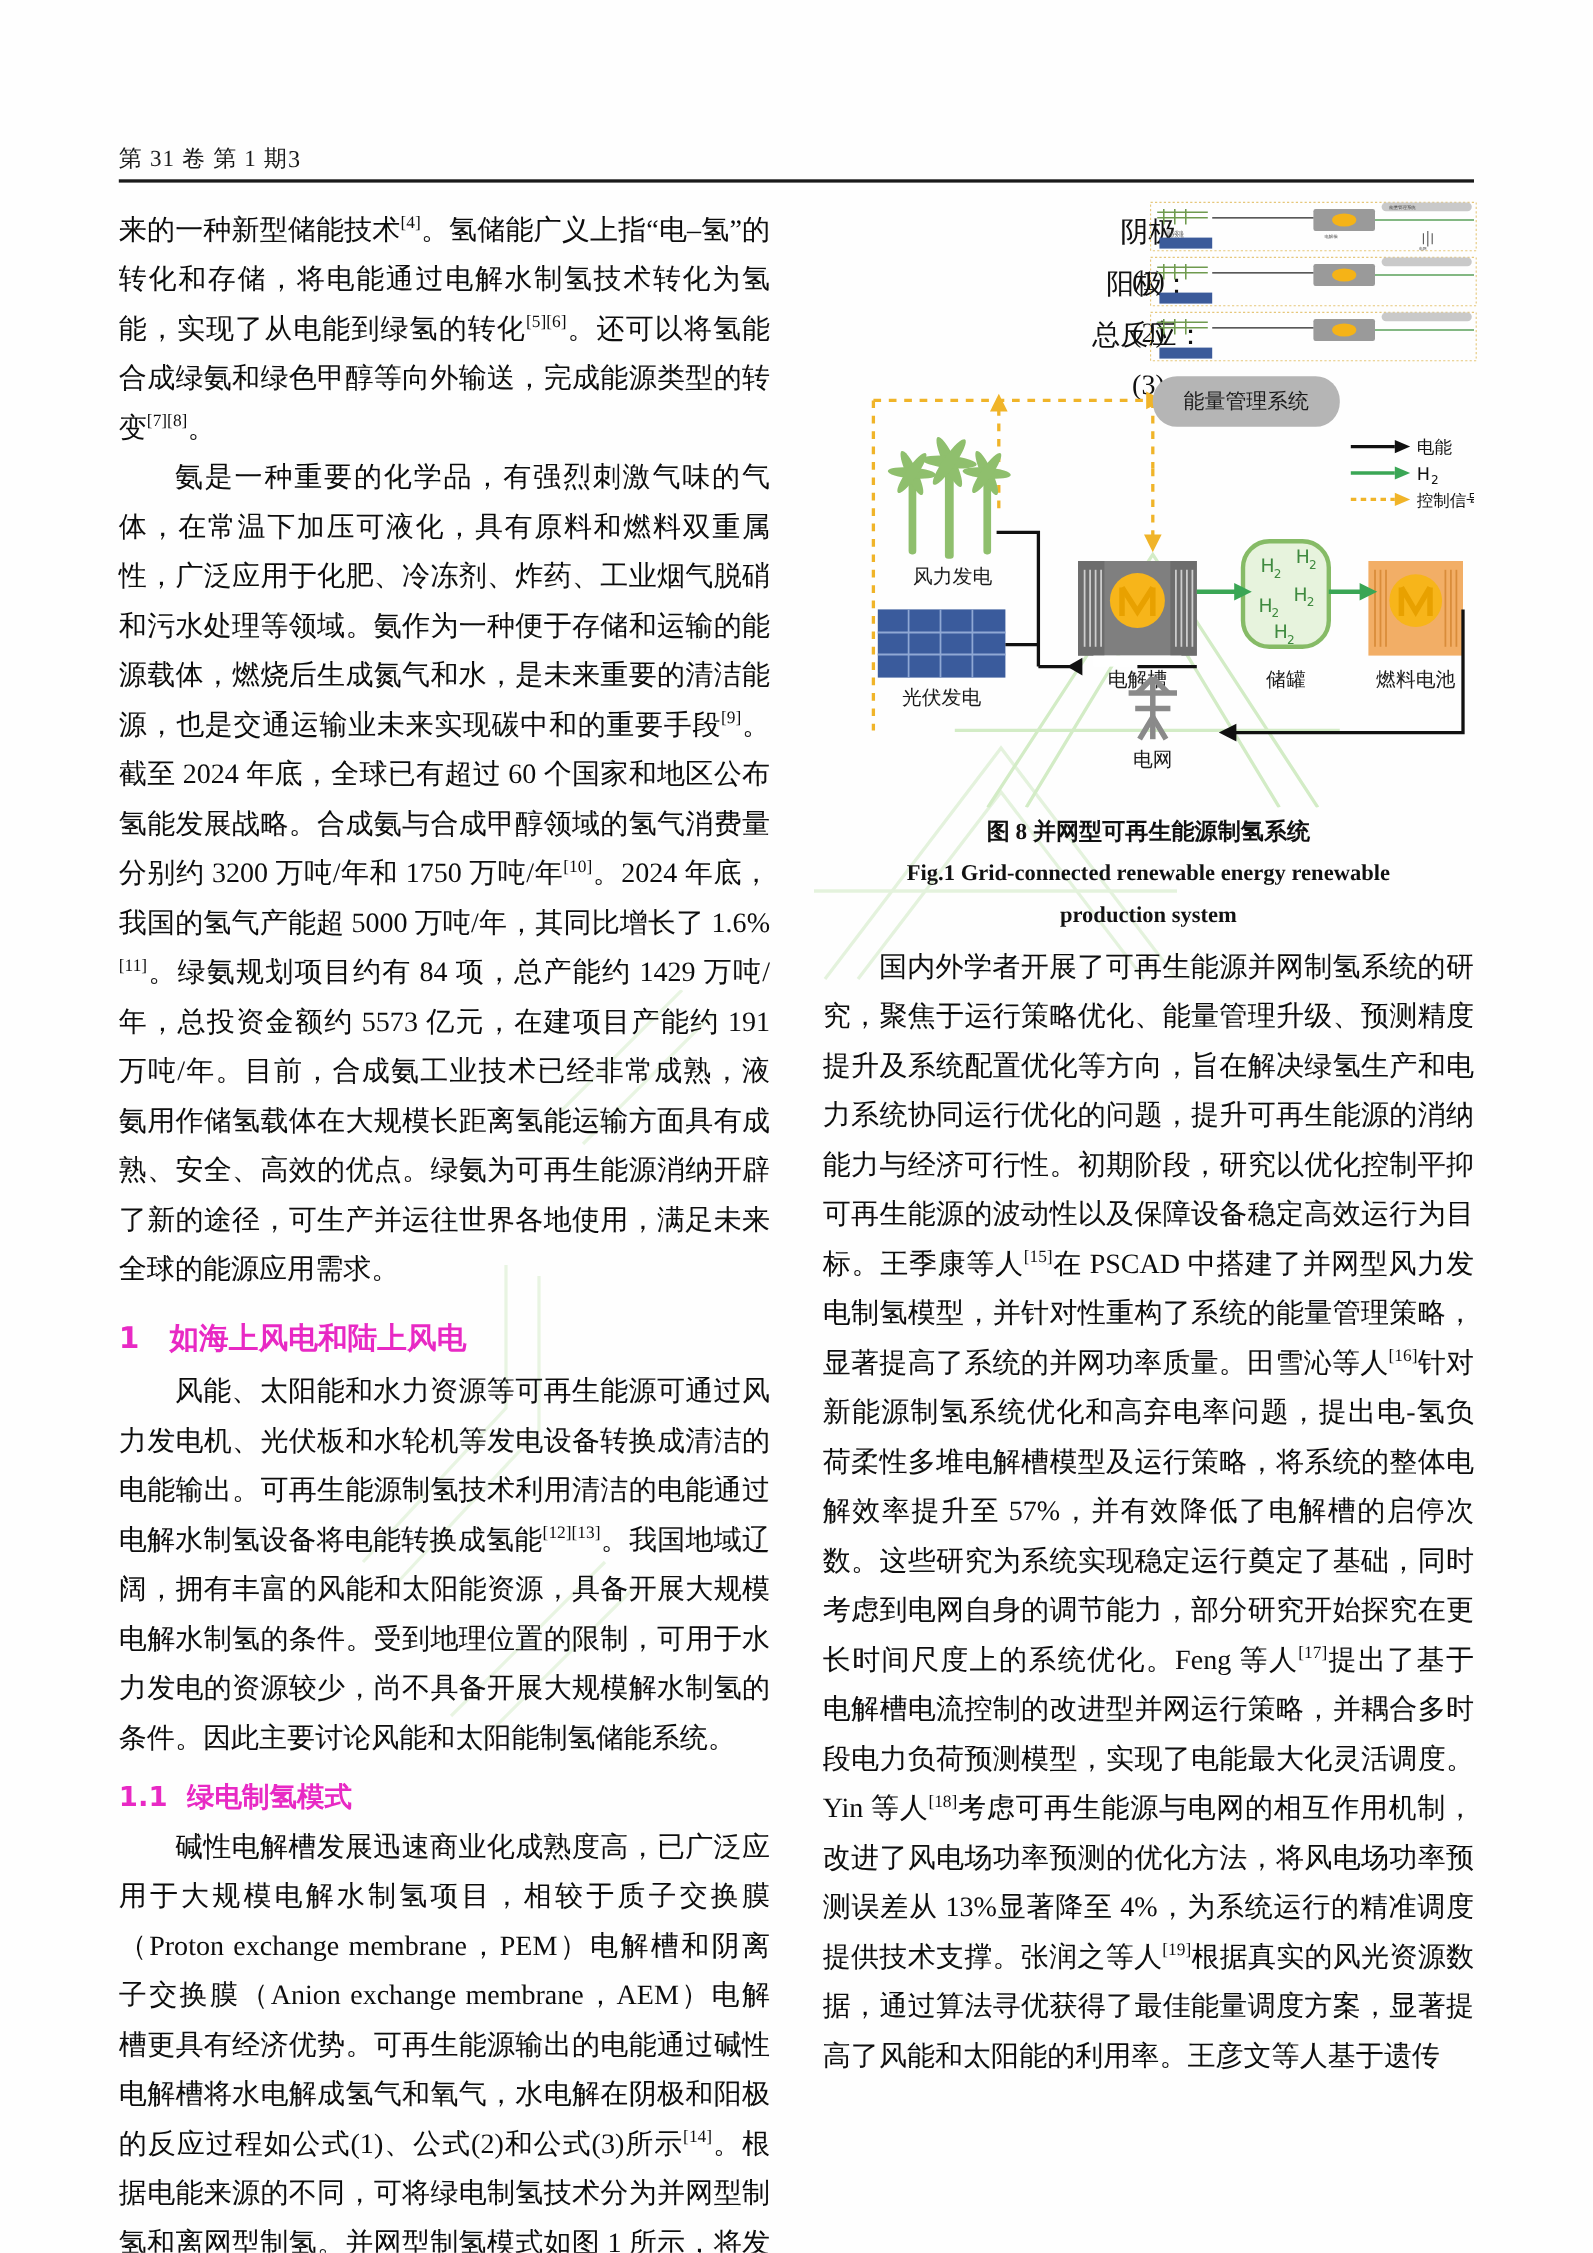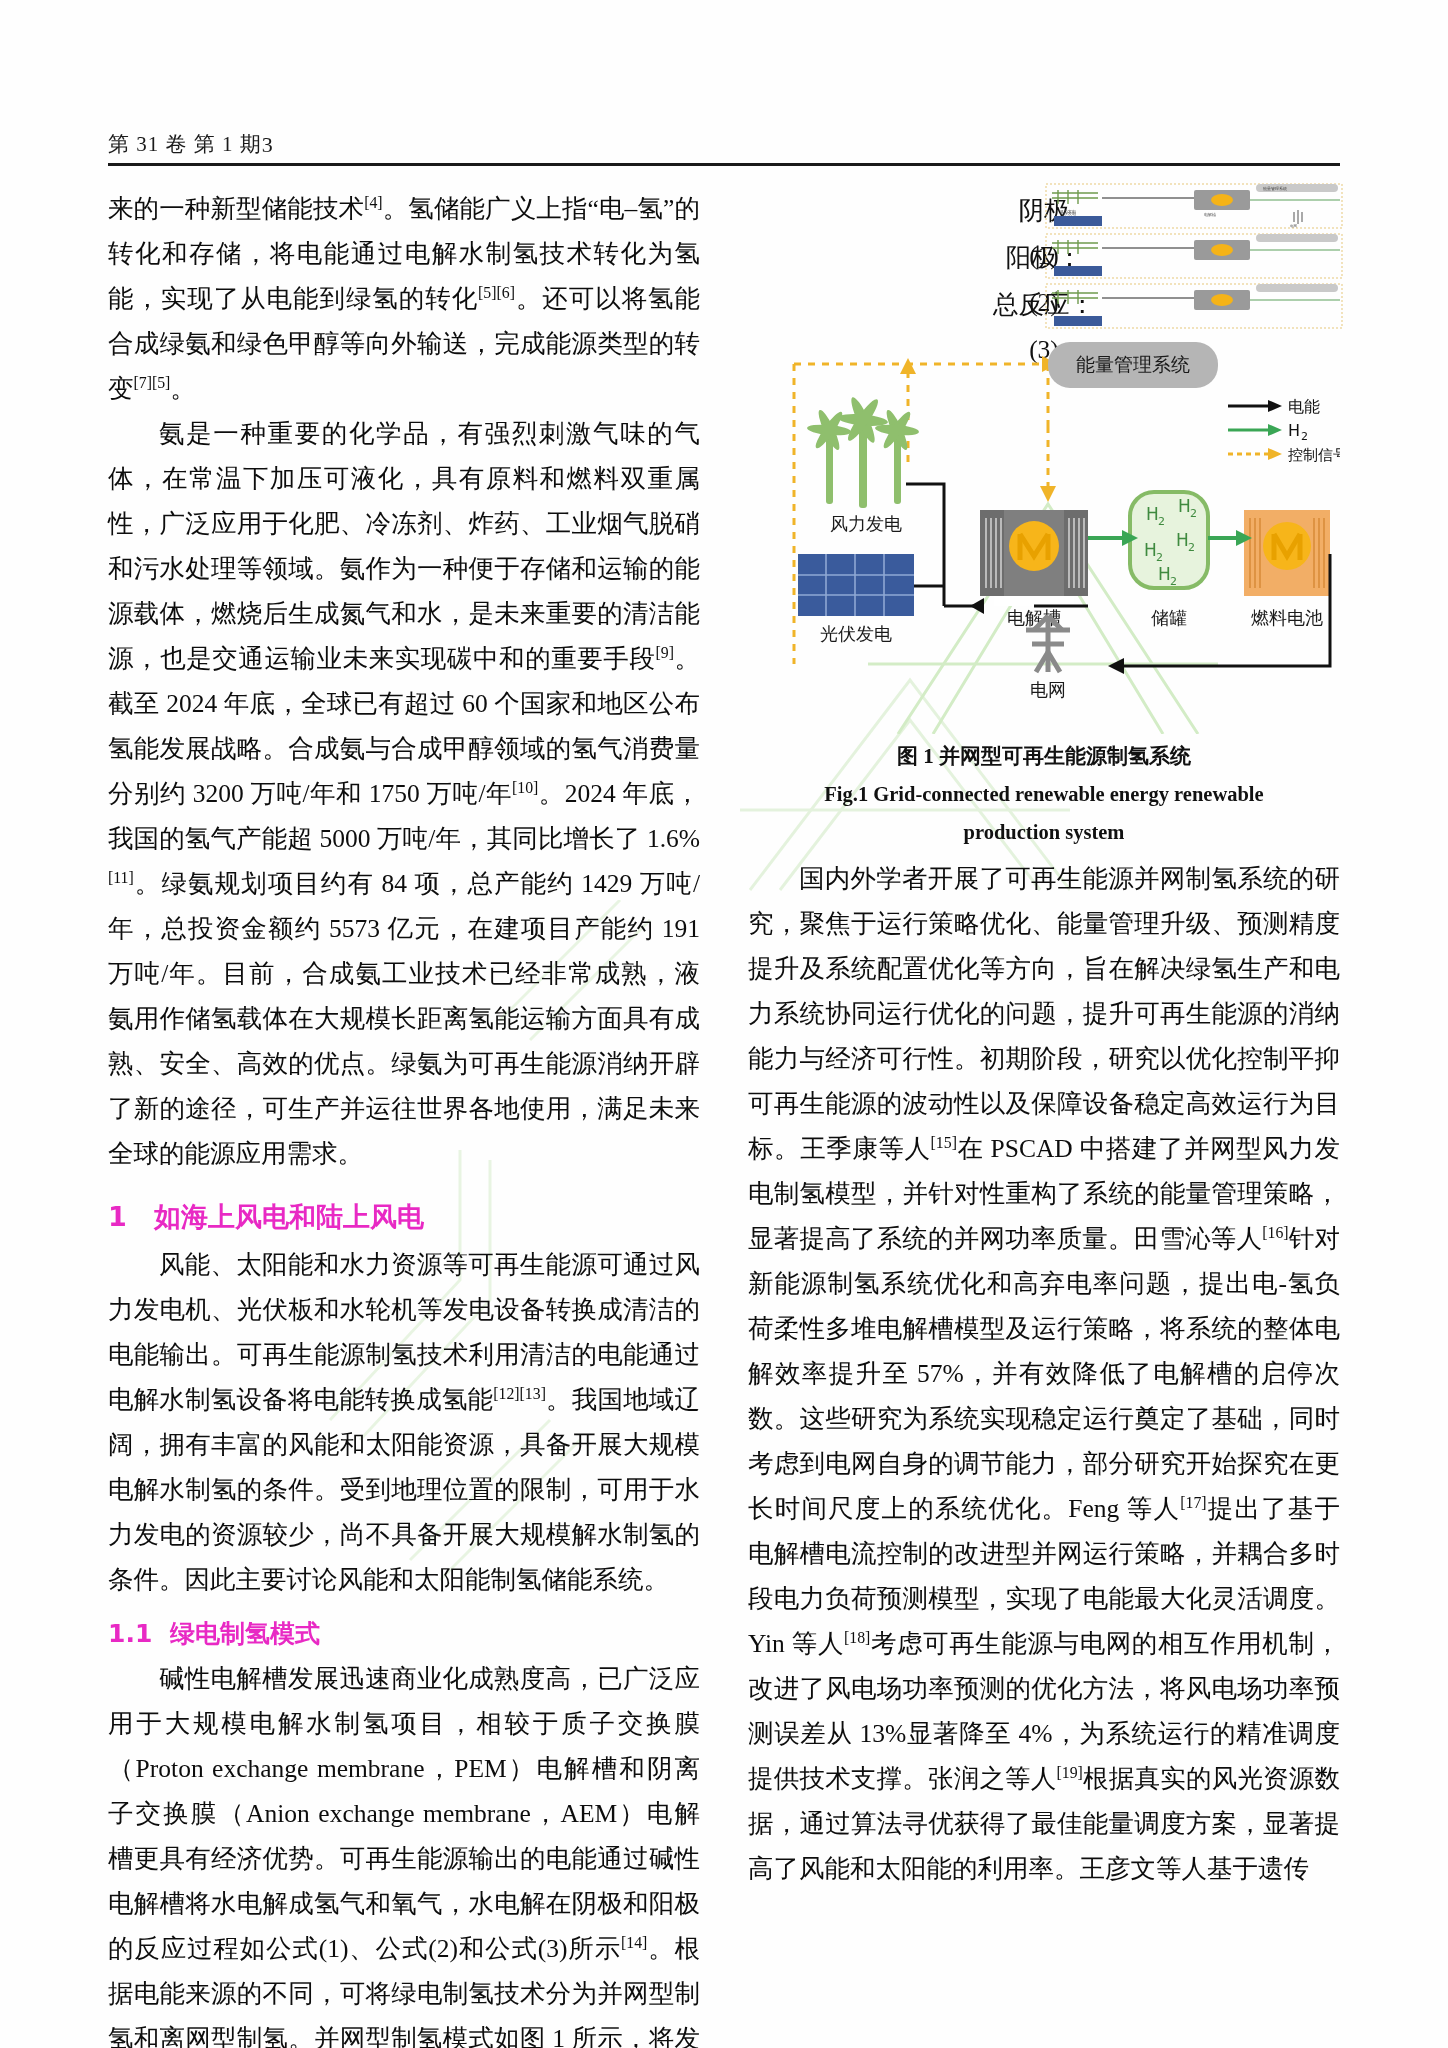--- a/index.html
+++ b/index.html
@@ -154,21 +154,21 @@
     <g stroke="#cbe8bd" stroke-width="3" fill="none">
       <path d="M10 330 L170 120 L330 330"></path>
       <path d="M40 330 L170 160 L300 330"></path>
       <path d="M0 250 L330 250"></path>
     </g>
   </svg>
 
   <div class="cols">
 
     <div class="col">
-      <p class="body">来的一种新型储能技术<sup>[4]</sup>。氢储能广义上指“电–氢”的转化和存储，将电能通过电解水制氢技术转化为氢能，实现了从电能到绿氢的转化<sup>[5][6]</sup>。还可以将氢能合成绿氨和绿色甲醇等向外输送，完成能源类型的转变<sup>[7][5]</sup>。</p>
+      <p class="body">来的一种新型储能技术<sup>[4]</sup>。氢储能广义上指“电–氢”的转化和存储，将电能通过电解水制氢技术转化为氢能，实现了从电能到绿氢的转化<sup>[5][6]</sup>。还可以将氢能合成绿氨和绿色甲醇等向外输送，完成能源类型的转变<sup>[7][8]</sup>。</p>
       <p class="body indent">氨是一种重要的化学品，有强烈刺激气味的气体，在常温下加压可液化，具有原料和燃料双重属性，广泛应用于化肥、冷冻剂、炸药、工业烟气脱硝和污水处理等领域。氨作为一种便于存储和运输的能源载体，燃烧后生成氮气和水，是未来重要的清洁能源，也是交通运输业未来实现碳中和的重要手段<sup>[9]</sup>。截至 2024 年底，全球已有超过 60 个国家和地区公布氢能发展战略。合成氨与合成甲醇领域的氢气消费量分别约 3200 万吨/年和 1750 万吨/年<sup>[10]</sup>。2024 年底，我国的氢气产能超 5000 万吨/年，其同比增长了 1.6%<sup>[11]</sup>。绿氨规划项目约有 84 项，总产能约 1429 万吨/年，总投资金额约 5573 亿元，在建项目产能约 191 万吨/年。目前，合成氨工业技术已经非常成熟，液氨用作储氢载体在大规模长距离氢能运输方面具有成熟、安全、高效的优点。绿氨为可再生能源消纳开辟了新的途径，可生产并运往世界各地使用，满足未来全球的能源应用需求。</p>
 
       <h2 class="sec">
         <span class="num">1</span><span>如海上风电和陆上风电</span>
       </h2>
 
       <p class="body indent">风能、太阳能和水力资源等可再生能源可通过风力发电机、光伏板和水轮机等发电设备转换成清洁的电能输出。可再生能源制氢技术利用清洁的电能通过电解水制氢设备将电能转换成氢能<sup>[12][13]</sup>。我国地域辽阔，拥有丰富的风能和太阳能资源，具备开展大规模电解水制氢的条件。受到地理位置的限制，可用于水力发电的资源较少，尚不具备开展大规模解水制氢的条件。因此主要讨论风能和太阳能制氢储能系统。</p>
 
       <h3 class="subsec">
         <span class="num">1.1</span><span>绿电制氢模式</span>
@@ -399,21 +399,21 @@
               <path d="M284 310 H316"></path>
               <path d="M300 282 L286 296 M300 282 L314 296"></path>
               <path d="M288 338 L300 318 L312 338"></path>
             </g>
             <text x="300" y="362" text-anchor="middle" font-size="18" font-family="'DejaVu Sans',sans-serif" fill="#1a1a1a">电网</text>
           </g>
           <path d="M196 272 H196" stroke="#111" stroke-width="3" fill="none"></path>
           <path d="M340 272 H286" stroke="#111" stroke-width="3" fill="none"></path>
         </svg>
 
-        <div class="figcap">图 1  并网型可再生能源制氢系统</div>
+        <div class="figcap">图 8  并网型可再生能源制氢系统</div>
         <div class="figcap en">Fig.1 Grid-connected renewable energy renewable</div>
         <div class="figcap en">production system</div>
       </div>
 
       <p class="body indent" style="margin-top:8px;">国内外学者开展了可再生能源并网制氢系统的研究，聚焦于运行策略优化、能量管理升级、预测精度提升及系统配置优化等方向，旨在解决绿氢生产和电力系统协同运行优化的问题，提升可再生能源的消纳能力与经济可行性。初期阶段，研究以优化控制平抑可再生能源的波动性以及保障设备稳定高效运行为目标。王季康等人<sup>[15]</sup>在 PSCAD 中搭建了并网型风力发电制氢模型，并针对性重构了系统的能量管理策略，显著提高了系统的并网功率质量。田雪沁等人<sup>[16]</sup>针对新能源制氢系统优化和高弃电率问题，提出电-氢负荷柔性多堆电解槽模型及运行策略，将系统的整体电解效率提升至 57%，并有效降低了电解槽的启停次数。这些研究为系统实现稳定运行奠定了基础，同时考虑到电网自身的调节能力，部分研究开始探究在更长时间尺度上的系统优化。Feng 等人<sup>[17]</sup>提出了基于电解槽电流控制的改进型并网运行策略，并耦合多时段电力负荷预测模型，实现了电能最大化灵活调度。Yin 等人<sup>[18]</sup>考虑可再生能源与电网的相互作用机制，改进了风电场功率预测的优化方法，将风电场功率预测误差从 13%显著降至 4%，为系统运行的精准调度提供技术支撑。张润之等人<sup>[19]</sup>根据真实的风光资源数据，通过算法寻优获得了最佳能量调度方案，显著提高了风能和太阳能的利用率。王彦文等人基于遗传</p>
     </div>
   </div>
 </div>
 
 </body></html>

